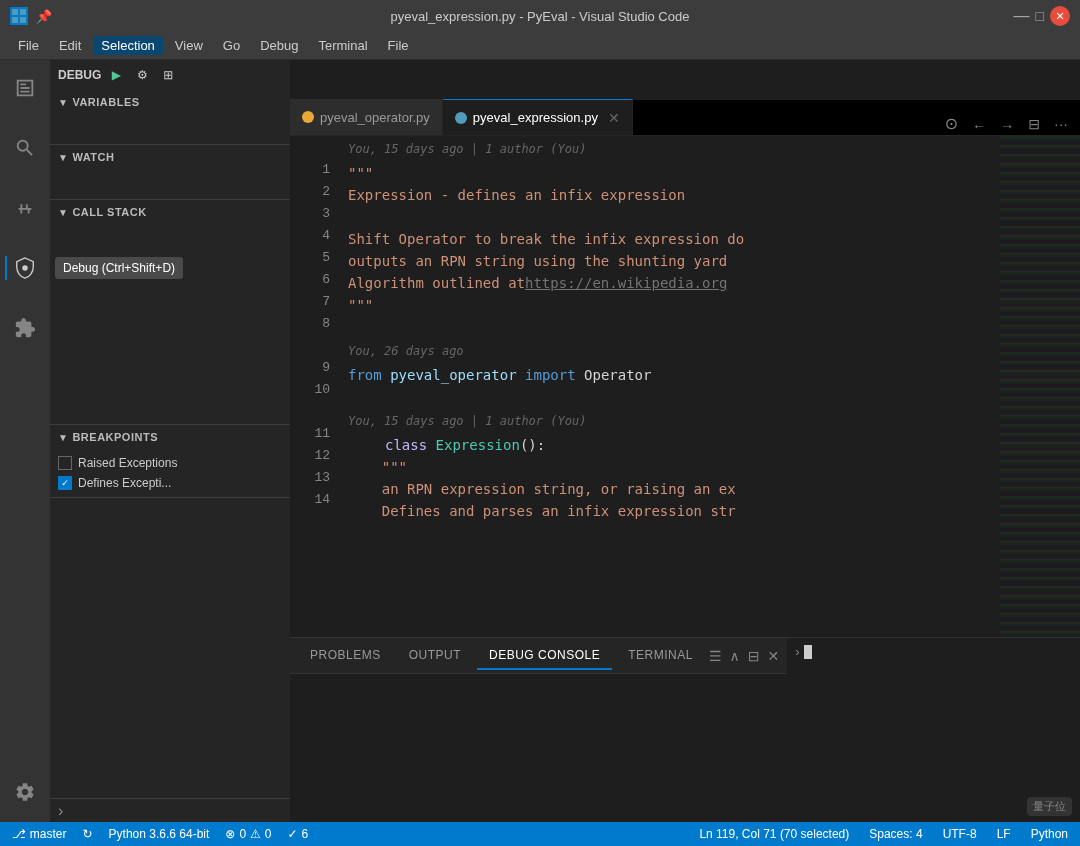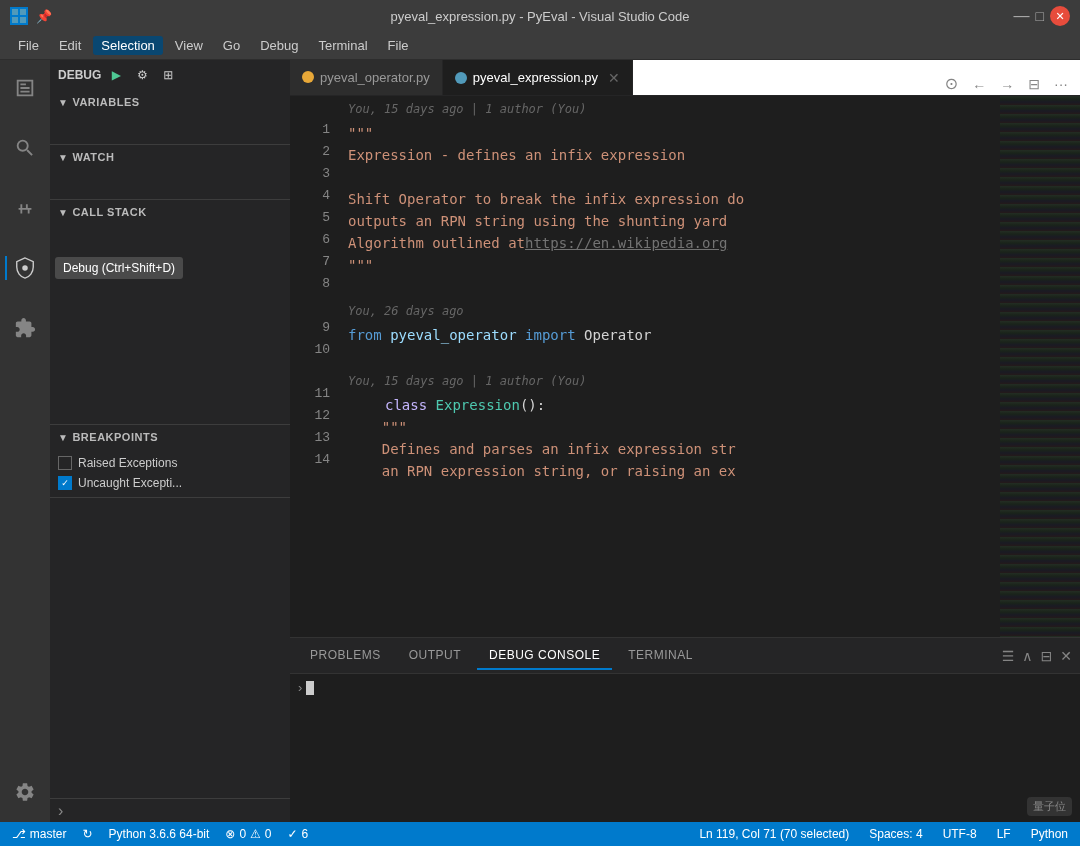--- a/index.html
+++ b/index.html
@@ -237,25 +237,26 @@
     .editor-area {
       flex: 1;
       display: flex;
       flex-direction: column;
       background: #1e1e1e;
       overflow: hidden;
     }
 
     
     .tab-bar {
-      background: #ffffff;
+      background: #000000;
       display: flex;
       align-items: flex-end;
       height: 36px;
       border-bottom: 1px solid #252526;
+      margin-top: 40px;
     }
     .tab {
       display: flex;
       align-items: center;
       padding: 0 12px;
       height: 36px;
       font-size: 13px;
       cursor: pointer;
       gap: 6px;
       color: #999999;
@@ -360,21 +361,21 @@
       background: linear-gradient(180deg, #1a2a1a 0%, #1a1a2a 40%, #2a1a1a 70%, #1a2a1a 100%);
       opacity: 0.6;
     }
 
     
     .panel {
       height: 185px;
       background: #1e1e1e;
       border-top: 1px solid #333;
       display: flex;
-      flex-direction: column;
+      flex-direction: row;
     }
     .panel-tabs {
       display: flex;
       align-items: center;
       background: #252526;
       height: 36px;
       border-bottom: 1px solid #333;
       padding: 0 8px;
       gap: 4px;
     }
@@ -562,21 +563,21 @@
           <span class="chevron">▼</span>
           <span>BREAKPOINTS</span>
         </div>
         <div class="breakpoints-section">
           <div class="breakpoint-item">
             <div class="bp-checkbox"></div>
             <span>Raised Exceptions</span>
           </div>
           <div class="breakpoint-item">
             <div class="bp-checkbox checked"></div>
-            <span>Uncaught Excepti...</span>
+            <span>Defines Excepti...</span>
           </div>
         </div>
       </div>
     </div>
 
     <div style="height:24px;display:flex;align-items:center;padding:0 8px;background:#252526;border-top:1px solid #3d3d3d;">
       <span style="cursor:pointer;color:#888;font-size:16px;">›</span>
     </div>
   </div>
 
@@ -675,25 +676,25 @@
           <span class="cls">Expression</span>
           <span class="plain">():</span>
         </div>
 
         <div class="code-line">
           <span class="plain">&nbsp;&nbsp;&nbsp;&nbsp;</span>
           <span class="str">"""</span>
         </div>
 
         <div class="code-line">
+          <span class="str">&nbsp;&nbsp;&nbsp;&nbsp;an RPN expression string, or raising an ex</span>
+        </div>
+
+        <div class="code-line">
           <span class="str">&nbsp;&nbsp;&nbsp;&nbsp;Defines and parses an infix expression str</span>
-        </div>
-
-        <div class="code-line">
-          <span class="str">&nbsp;&nbsp;&nbsp;&nbsp;an RPN expression string, or raising an ex</span>
         </div>
       </div>
 
       <div class="minimap">
         <div class="minimap-content" style="background: repeating-linear-gradient(180deg, #2a3a2a 0px, #1a2a1a 3px, #1a1a2a 6px, #2a1a1a 9px);"></div>
       </div>
     </div>
 
     <div class="panel">
       <div class="panel-tabs">

